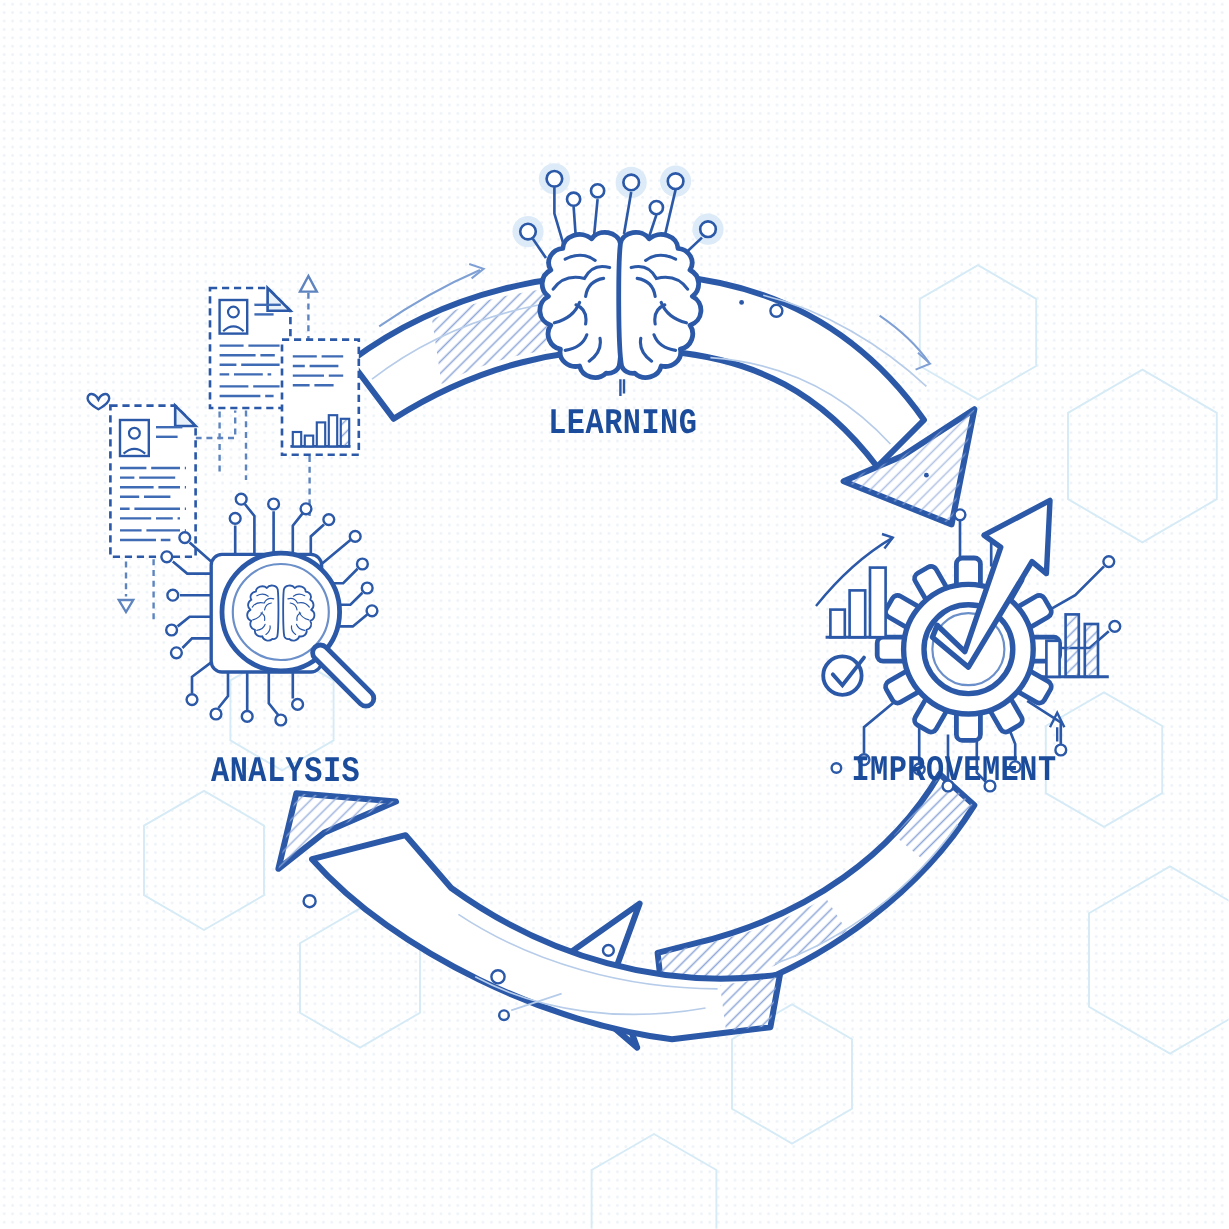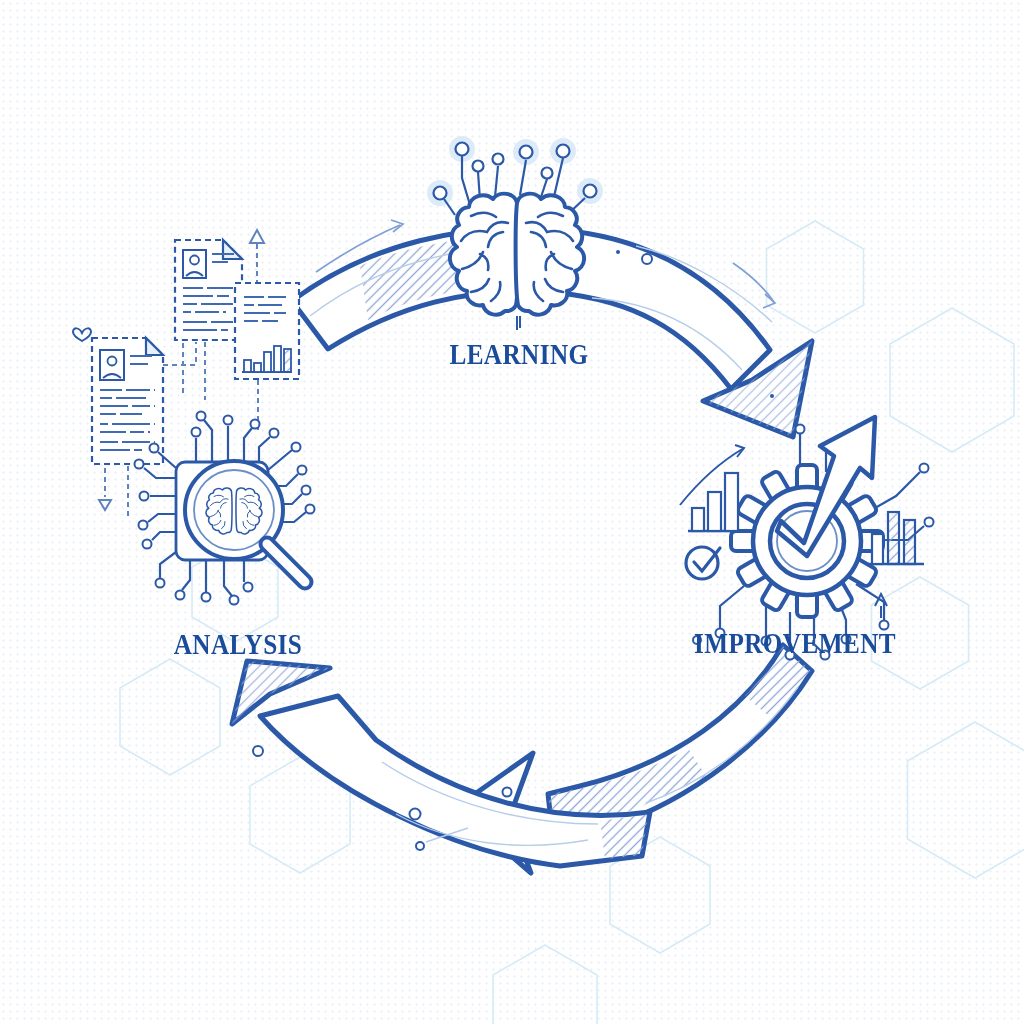--- a/index.html
+++ b/index.html
@@ -1,20 +1,20 @@
 <!DOCTYPE html>
 <html><head>
 <meta charset="utf-8">
 <style>
   html,body{margin:0;padding:0;background:#fff;}
   .canvas{
     position:relative;width:1024px;height:1024px;overflow:hidden;background:#fff;
     background-image:radial-gradient(rgba(165,195,225,.20) 1px, transparent 1.2px);
     background-size:7px 7px;
-    font-family:Liberation Serif, serif;
+    font-family:Liberation Mono, monospace;
   }
   .canvas svg{position:absolute;left:0;top:0;}
   .node-label{
     position:absolute;transform:translate(-50%,-50%) scaleX(.84);
     font-weight:800;font-size:30px;letter-spacing:.5px;color:#1b4c9b;
     white-space:nowrap;
   }
 </style>
 </head>
 <body>

